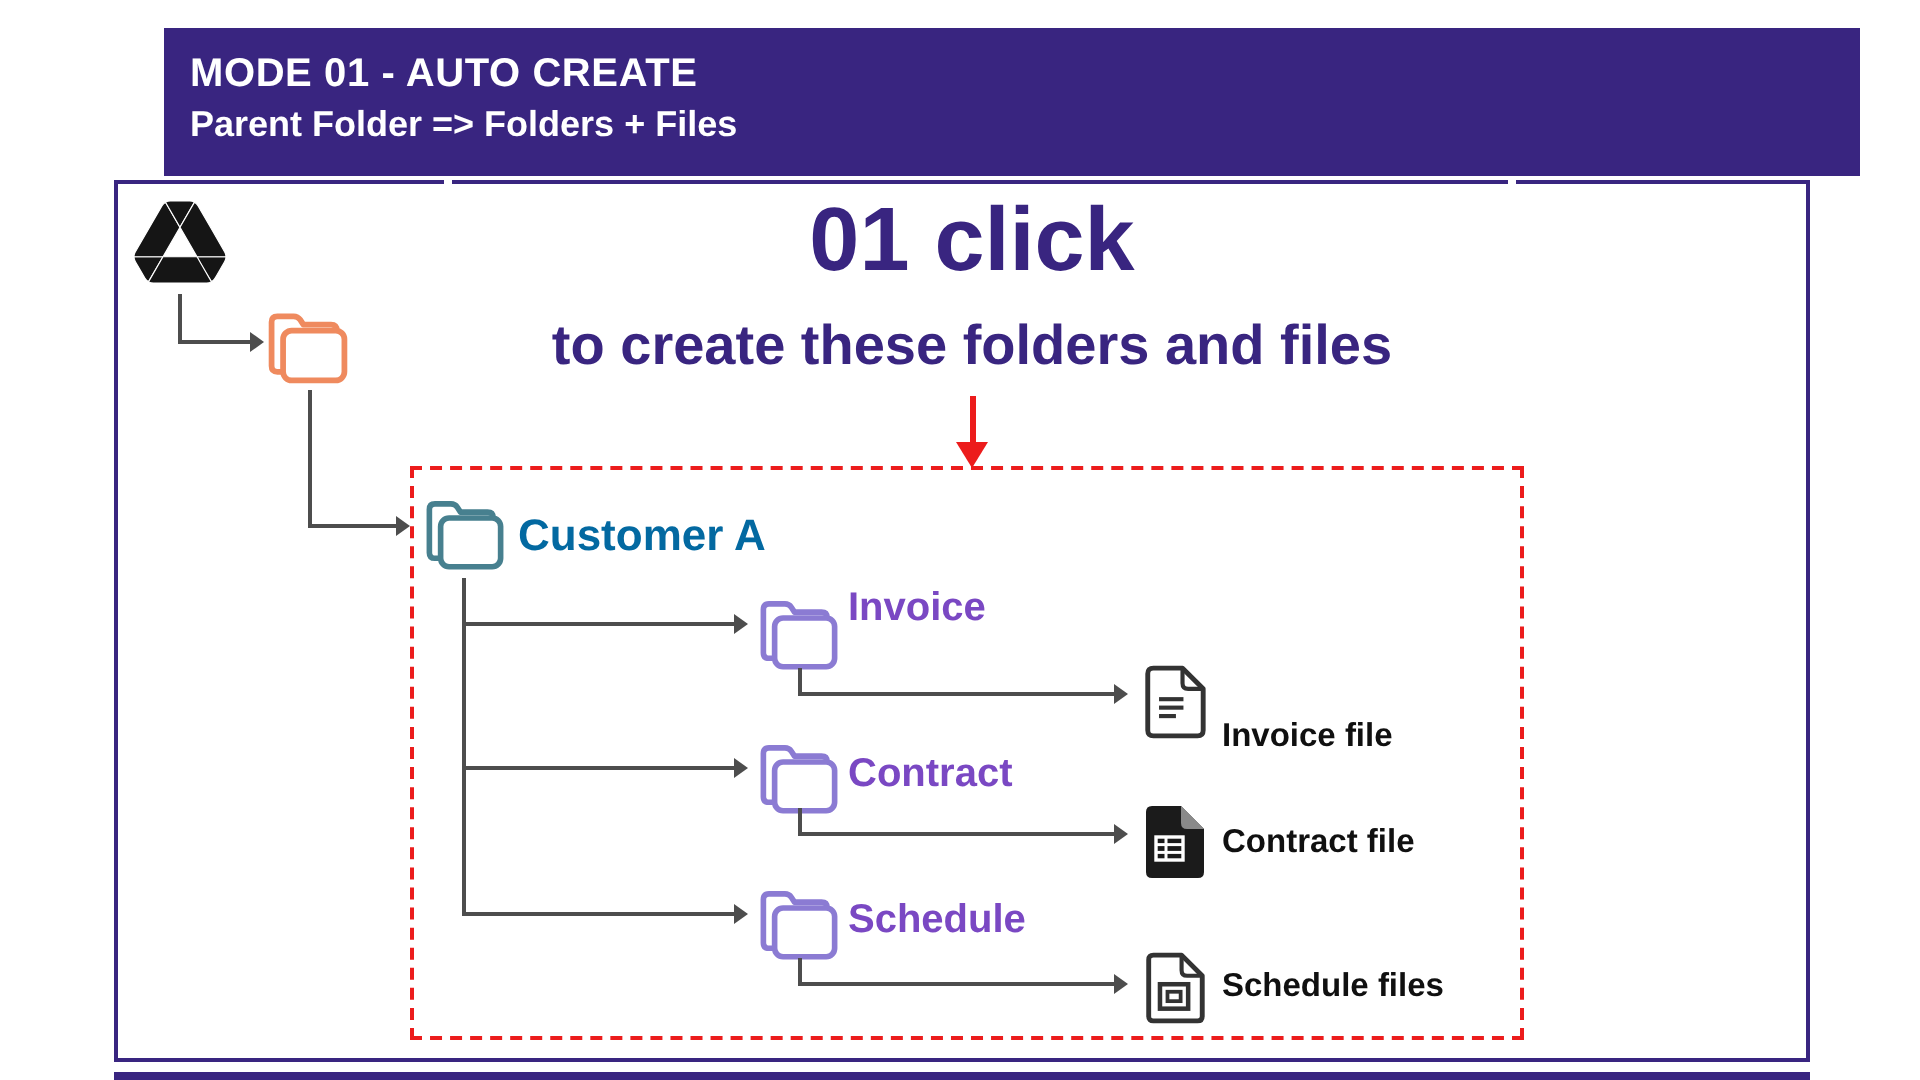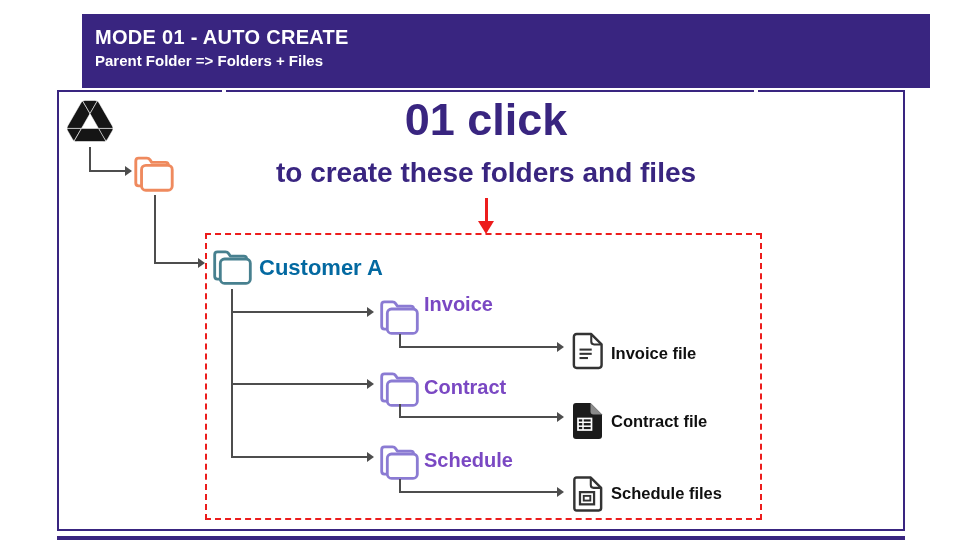--- a/index.html
+++ b/index.html
@@ -6,21 +6,21 @@
   .slide{
     position:relative;width:960px;height:540px;background:#fff;overflow:hidden;
     font-family:"Liberation Sans",sans-serif;
   }
   
   .header{
     position:absolute;left:57px;top:14px;width:848px;height:74px;
     background:#392580;color:#fff;box-sizing:border-box;padding:12px 0 0 13px;margin-left:25px;
   }
   .header .t1{font-size:20px;font-weight:bold;letter-spacing:.3px;line-height:1.1;}
-  .header .t2{font-size:15px;font-weight:bold;margin-top:5px;line-height:1.1;}
+  .header .t2{font-size:18px;font-weight:bold;margin-top:5px;line-height:1.1;}
   
   .mainbox{
     position:absolute;left:57px;top:90px;width:848px;height:441px;
     border:2px solid #392580;background:#fff;box-sizing:border-box;
   }
   .border-gap{position:absolute;top:89px;width:4px;height:5px;background:#fff;z-index:4;}
   .gap1{left:222px;} .gap2{left:754px;}
   .bottomstrip{position:absolute;left:57px;top:536px;width:848px;height:4px;background:#392580;}
   
   .hero-title{
@@ -75,21 +75,21 @@
   .rfolder{left:210px;top:245px;width:45px;height:42px;color:#47808F;}
   .folder-purple{color:#8B7BD3;width:45px;height:42px;left:377px;}
   .f0{top:295px;} .f1{top:367px;} .f2{top:440px;}
   .file-icon{left:572px;width:31px;height:38px;}
   .fi0{top:332px;} .fi1{top:402px;} .fi2{top:475px;}
   
   .root-label{position:absolute;left:259px;top:255px;font-size:22px;font-weight:bold;color:#0369a1;}
   .folder-label{position:absolute;left:424px;font-size:20px;font-weight:bold;color:#7A48C3;}
   .fl0{top:293px;} .fl1{top:376px;text-align:right;} .fl2{top:449px;}
   .file-label{position:absolute;left:611px;font-size:16.5px;font-weight:bold;color:#101010;}
-  .fil0{top:344px;} .fil1{top:412px;} .fil2{top:484px;}
+  .fil0{top:359px;} .fil1{top:412px;} .fil2{top:484px;}
 </style>
 </head>
 <body>
 
 <div class="slide">
 
   <div class="header">
     <div class="t1">MODE 01 - AUTO CREATE</div>
     <div class="t2">Parent Folder =&gt; Folders + Files</div>
   </div>

